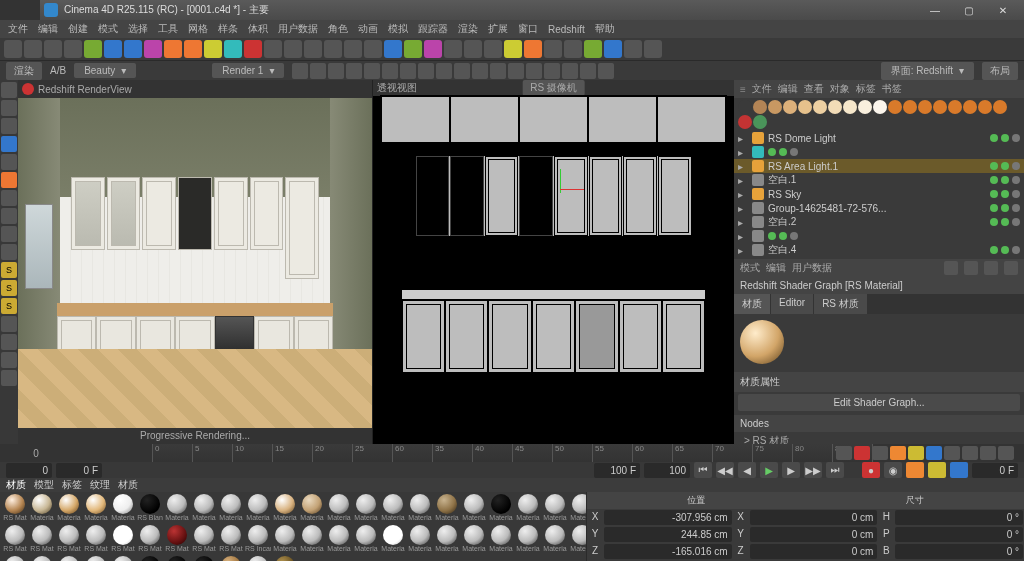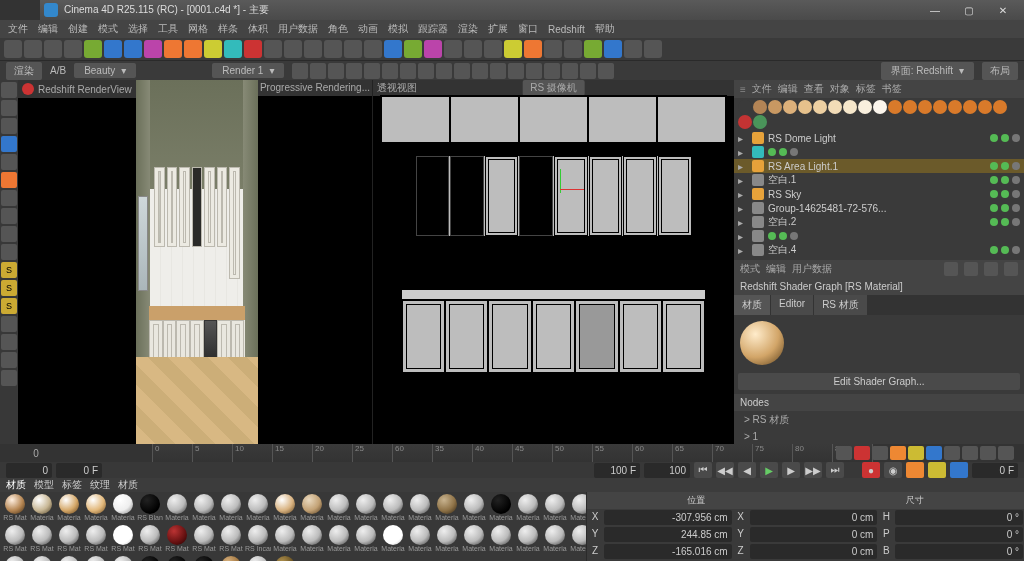--- a/index.html
+++ b/index.html
@@ -37,21 +37,21 @@
 .main { position: absolute; top: 80px; bottom: 117px; left: 0; right: 0; display: flex; }
 
 
 .leftstrip { width: 18px; background: #383838; display:flex; flex-direction:column; gap:2px; padding:2px 0;}
 .leftstrip .lsi { width:16px; height:16px; background:#555; border-radius:2px; margin:0 auto; font-size:9px; display:flex; align-items:center; justify-content:center;}
 .leftstrip .lsi.s { background:#ca3; color:#000;}
 .leftstrip .lsi.b { background:#37c;}
 .leftstrip .lsi.o { background:#e73;}
 
 
-.renderpanel { flex: 0 0 354px; background:#000000; display:flex; flex-direction:row; }
+.renderpanel { flex: 0 0 354px; background:#000000; display:flex; flex-direction:column; }
 .renderpanel .phead { height:18px; background:#333; display:flex; align-items:center; gap:4px; padding:0 4px; color:#aaa;}
 .renderpanel .phead .dot { width:12px; height:12px; border-radius:50%; background:#c33;}
 .renderview { flex:1; position:relative; background:#1a1a1a; }
 
 .kitchen { position:absolute; inset:0; }
 .kitchen .ceiling { position:absolute; top:0; left:0; right:0; height:30%; background:linear-gradient(#6b705a,#7a7e68); }
 .kitchen .wall { position:absolute; top:30%; left:12%; right:12%; height:40%; background:repeating-linear-gradient(90deg,#efeeea 0 10px,#e8e7e2 10px 11px); }
 .kitchen .sidewall-l { position:absolute; top:0; left:0; width:12%; bottom:16%; background:linear-gradient(90deg,#6b705a,#878a76); }
 .kitchen .sidewall-r { position:absolute; top:0; right:0; width:12%; bottom:16%; background:linear-gradient(-90deg,#6b705a,#878a76); }
 .kitchen .window { position:absolute; top:32%; left:2%; width:8%; height:26%; background:linear-gradient(#cfd8da,#aab6ba); box-shadow:inset 0 0 0 1px #888;}
@@ -506,20 +506,21 @@
       </div>
       <div class="title">Redshift Shader Graph [RS Material]</div>
       <div class="subtabs" id="attrsubtabs">
           <span class="active">材质</span>
           <span>Editor</span>
           <span>RS 材质</span>
         </div>
       <div class="preview">
         <div class="sphere"></div>
       </div>
+      <div class="section">材质属性</div>
       <div class="btn">Edit Shader Graph...</div>
       <div class="section">Nodes</div>
       <div id="attrnodes">
           <div class="noderow">&gt; RS 材质</div>
           <div class="noderow">&gt; 1</div>
         </div>
     </div>
   </div>
 </div>
 

